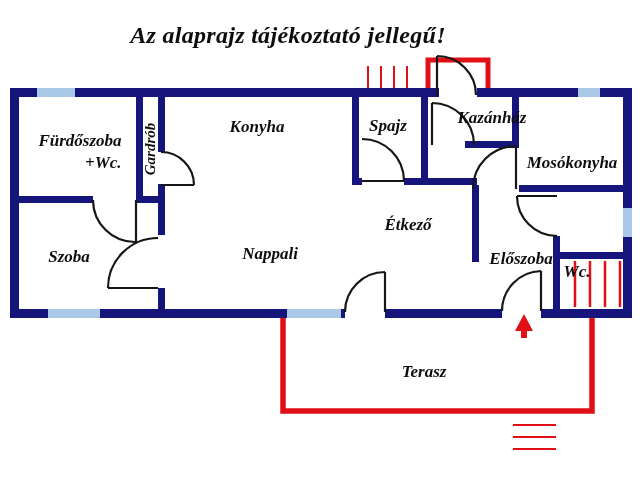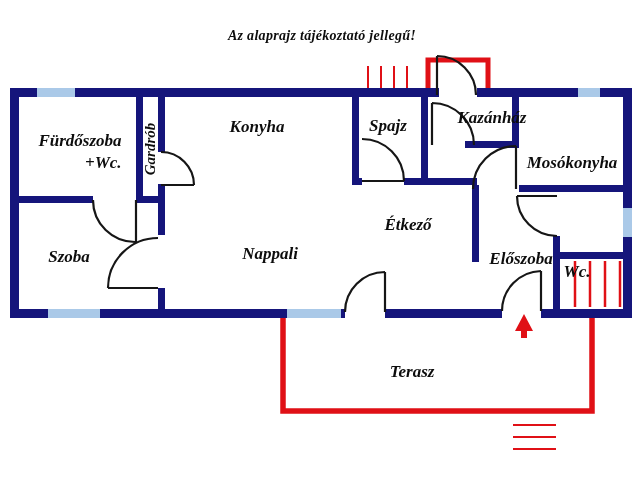--- a/index.html
+++ b/index.html
@@ -7,21 +7,21 @@
          font-family:"Liberation Serif",serif;overflow:hidden;}
   .stage svg{position:absolute;left:0;top:0;}
   .wall{fill:var(--wall,#15157b);}
   .win{fill:var(--window,#aac9e8);}
   .doorarc{fill:none;stroke:#161616;stroke-width:2.2;}
   .redstroke{stroke:var(--red,#e01016);fill:none;}
   .redfill{fill:var(--red,#e01016);}
   .lbl{position:absolute;transform:translate(-50%,-50%);color:var(--text,#0d0d0d);
        font-weight:bold;font-style:italic;font-size:17px;white-space:nowrap;line-height:1.3;}
   .lbl.small{font-size:15px;}
-  .lbl.title{font-size:14px;letter-spacing:.3px;margin-left:34px;}
+  .lbl.title{font-size:24px;letter-spacing:.3px;}
   .lbl.vertical{transform:translate(-50%,-50%) rotate(-90deg);}
   .lbl .l2{display:block;text-align:right;}
 </style>
 </head>
 <body>
 
 <div class="stage">
 
   <svg width="640" height="480" viewBox="0 0 640 480">
 
@@ -118,15 +118,15 @@
   <div class="lbl small vertical" style="left:151px;top:149px;">Gardrób</div>
   <div class="lbl" style="left:257px;top:127px;">Konyha</div>
   <div class="lbl" style="left:388px;top:126px;">Spajz</div>
   <div class="lbl" style="left:492px;top:118px;font-style:italic;">Kazánház</div>
   <div class="lbl" style="left:572px;top:163px;">Mosókonyha</div>
   <div class="lbl" style="left:69px;top:257px;">Szoba</div>
   <div class="lbl" style="left:270px;top:254px;">Nappali</div>
   <div class="lbl" style="left:408px;top:225px;">Étkező</div>
   <div class="lbl" style="left:577px;top:232px;margin-top:40px;">Wc.</div>
   <div class="lbl" style="left:521px;top:259px;">Előszoba</div>
-  <div class="lbl" style="left:412px;top:372px;">Terasz</div>
+  <div class="lbl" style="left:424px;top:372px;">Terasz</div>
 
 </div>
 
 </body></html>

